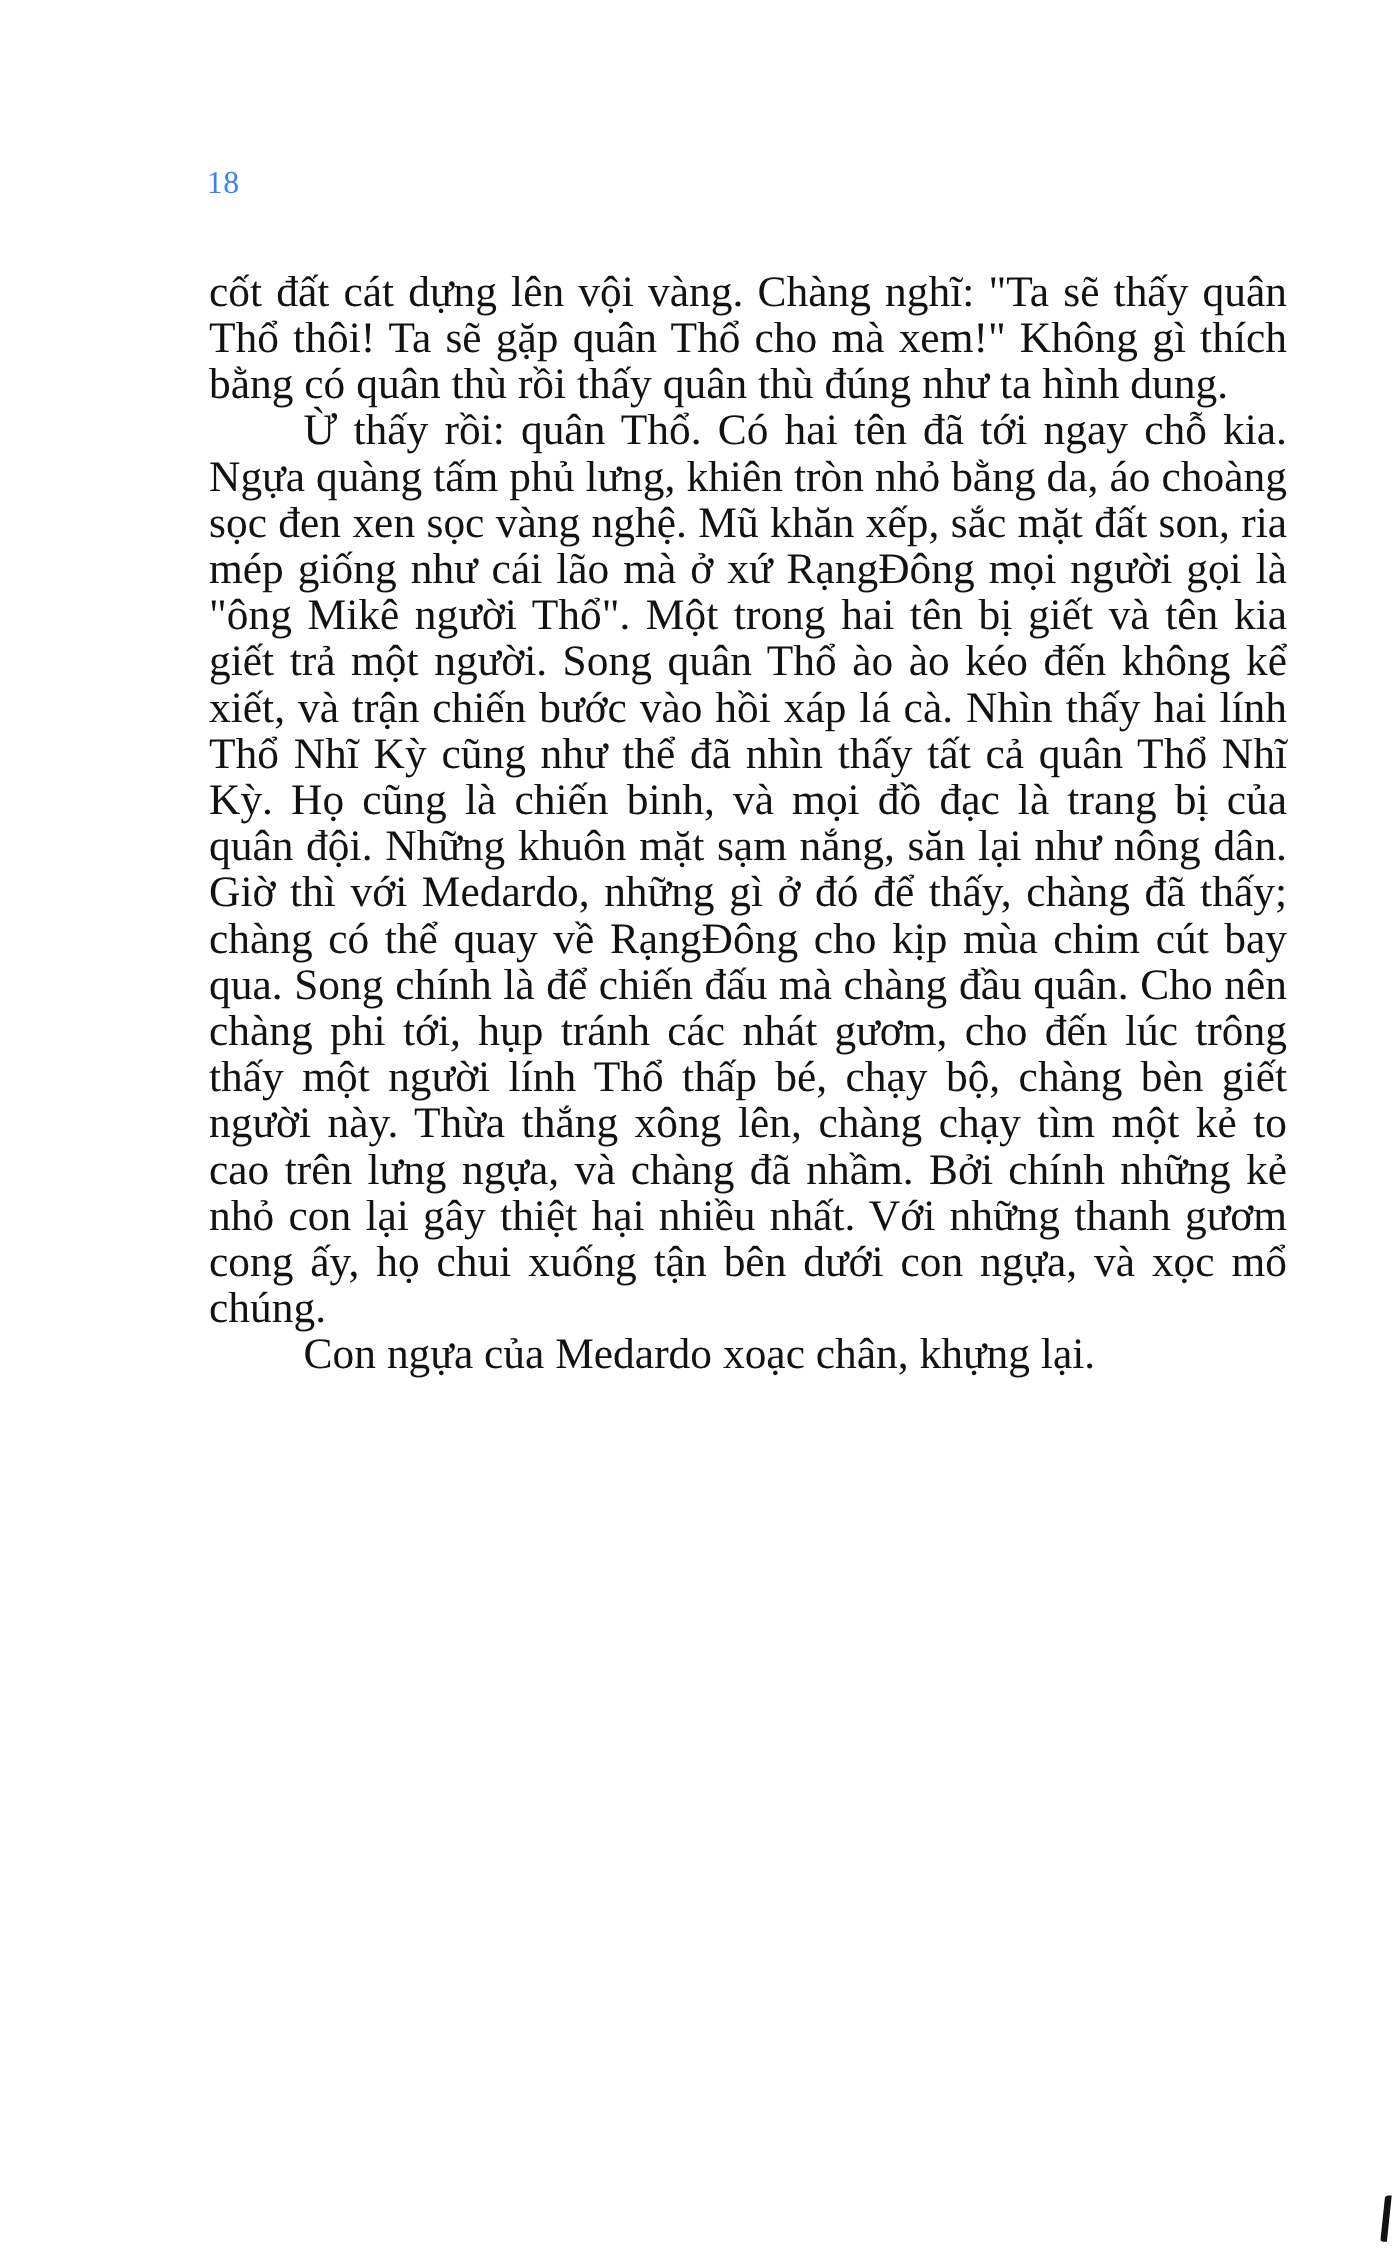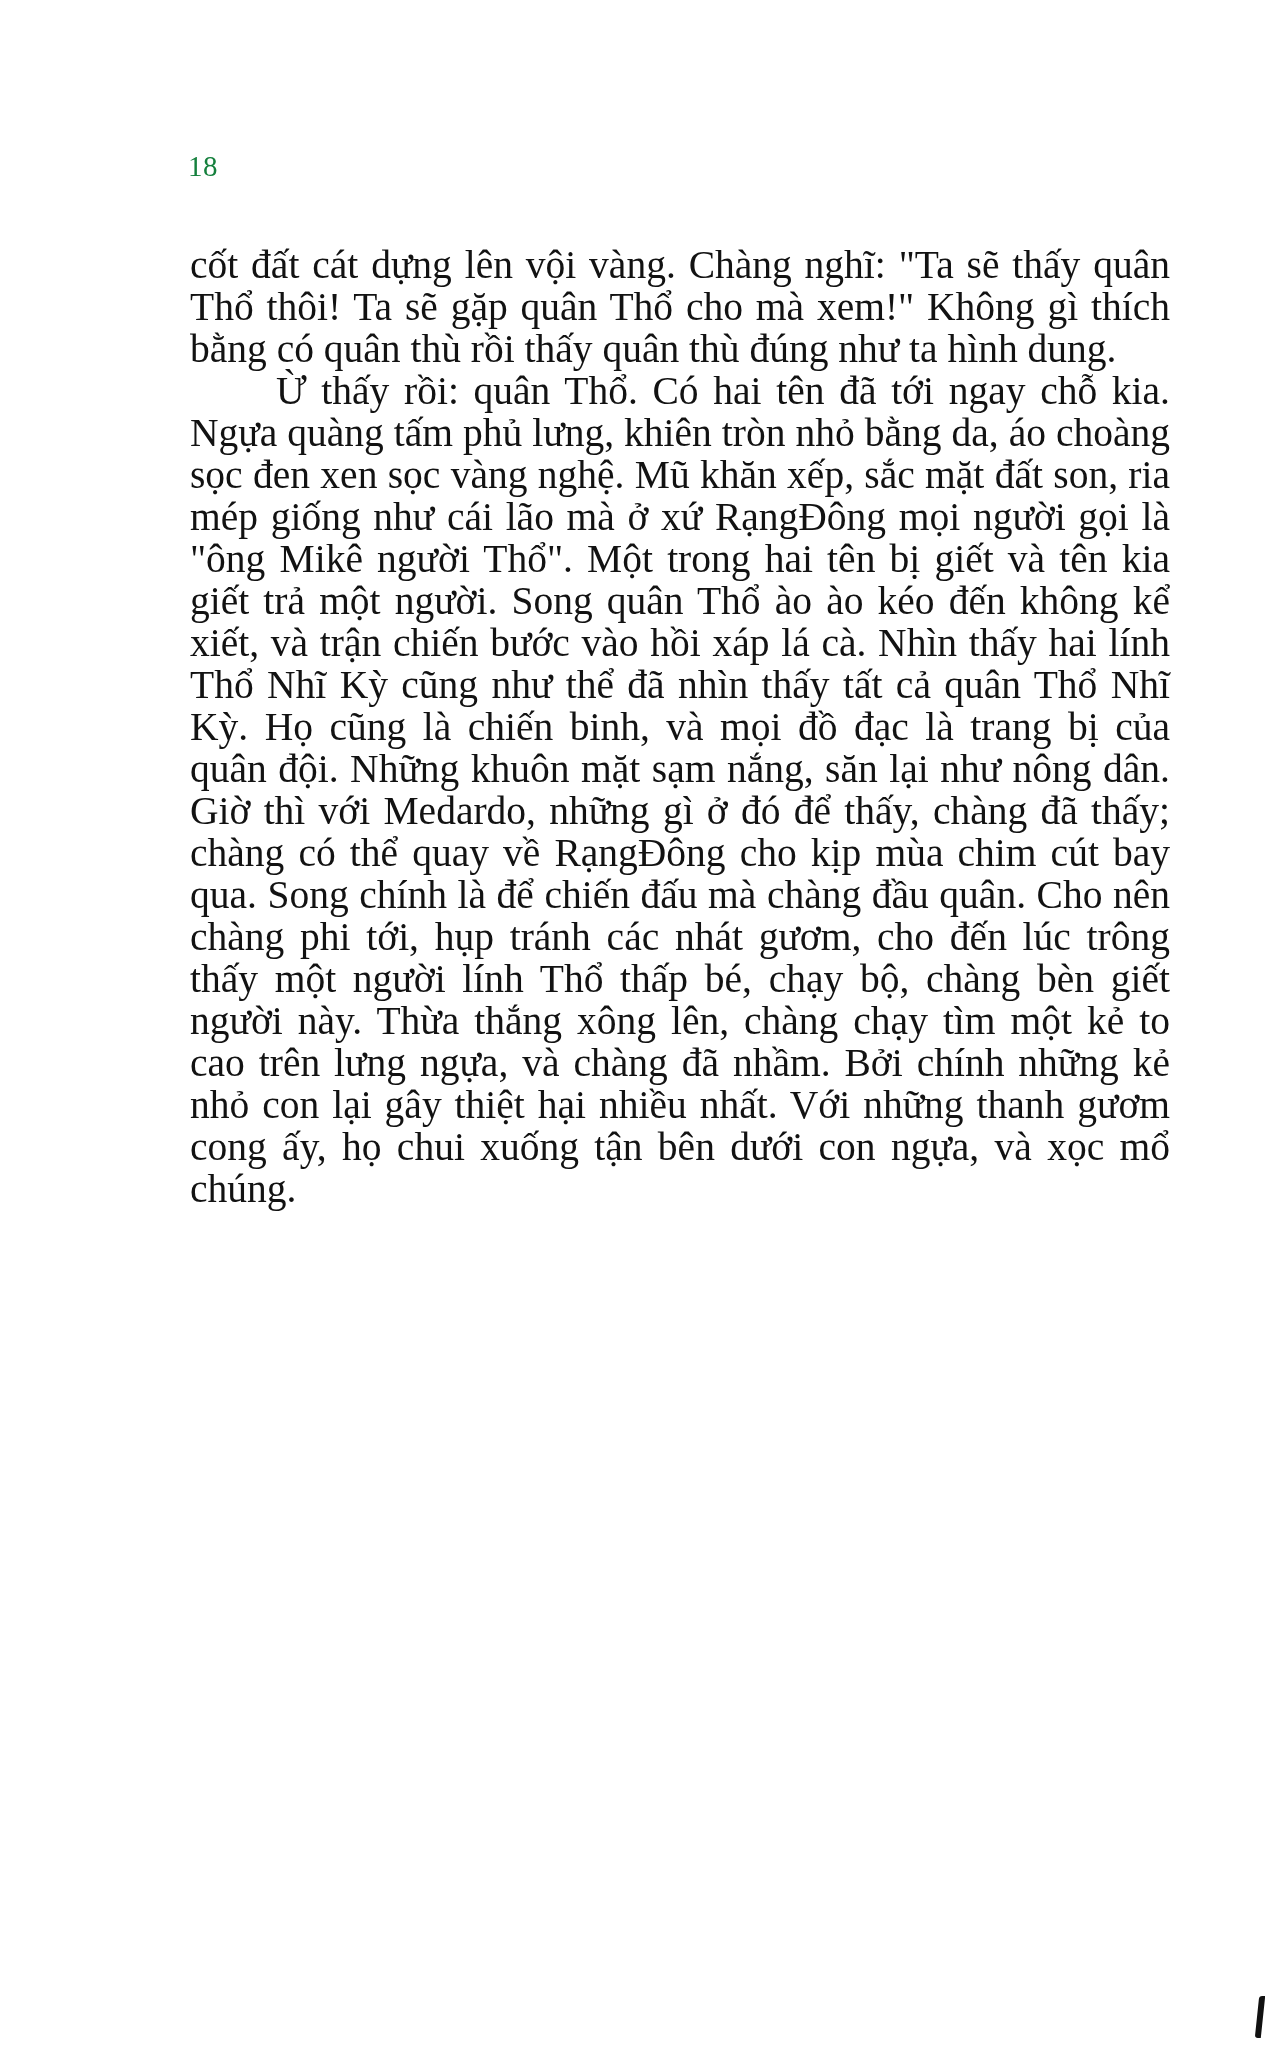--- a/index.html
+++ b/index.html
@@ -28,21 +28,21 @@
       left: 188px;
       width: 985px;
       height: 40px;
     }
     .page-number {
       position: absolute;
       left: 0;
       top: 0;
       font-size: 29px;
       letter-spacing: 0.5px;
-      color: #15803d;
+      color: #3b82f6;
     }
     .running-title {
       position: absolute;
       left: 0;
       right: 0;
       top: 0;
       text-align: center;
       font-size: 29px;
       letter-spacing: 2.2px;
       color: #1a1a1a;
@@ -85,16 +85,17 @@
 
 <div class="page">
 
   <div class="running-head">
     <span class="page-number">18</span>
   </div>
 
   <div class="body-text">
     <p class="no-indent">cốt đất cát dựng lên vội vàng. Chàng nghĩ: "Ta sẽ thấy quân Thổ thôi! Ta sẽ gặp quân Thổ cho mà xem!" Không gì thích bằng có quân thù rồi thấy quân thù đúng như ta hình dung.</p>
     <p class="indent">Ừ thấy rồi: quân Thổ. Có hai tên đã tới ngay chỗ kia. Ngựa quàng tấm phủ lưng, khiên tròn nhỏ bằng da, áo choàng sọc đen xen sọc vàng nghệ. Mũ khăn xếp, sắc mặt đất son, ria mép giống như cái lão mà ở xứ RạngĐông mọi người gọi là "ông Mikê người Thổ". Một trong hai tên bị giết và tên kia giết trả một người. Song quân Thổ ào ào kéo đến không kể xiết, và trận chiến bước vào hồi xáp lá cà. Nhìn thấy hai lính Thổ Nhĩ Kỳ cũng như thể đã nhìn thấy tất cả quân Thổ Nhĩ Kỳ. Họ cũng là chiến binh, và mọi đồ đạc là trang bị của quân đội. Những khuôn mặt sạm nắng, săn lại như nông dân. Giờ thì với Medardo, những gì ở đó để thấy, chàng đã thấy; chàng có thể quay về RạngĐông cho kịp mùa chim cút bay qua. Song chính là để chiến đấu mà chàng đầu quân. Cho nên chàng phi tới, hụp tránh các nhát gươm, cho đến lúc trông thấy một người lính Thổ thấp bé, chạy bộ, chàng bèn giết người này. Thừa thắng xông lên, chàng chạy tìm một kẻ to cao trên lưng ngựa, và chàng đã nhầm. Bởi chính những kẻ nhỏ con lại gây thiệt hại nhiều nhất. Với những thanh gươm cong ấy, họ chui xuống tận bên dưới con ngựa, và xọc mổ chúng.</p>
+    <p class="indent">Con ngựa của Medardo xoạc chân, khựng lại.</p>
   </div>
 
   <div class="corner-mark"></div>
 </div>
 
 </body></html>

